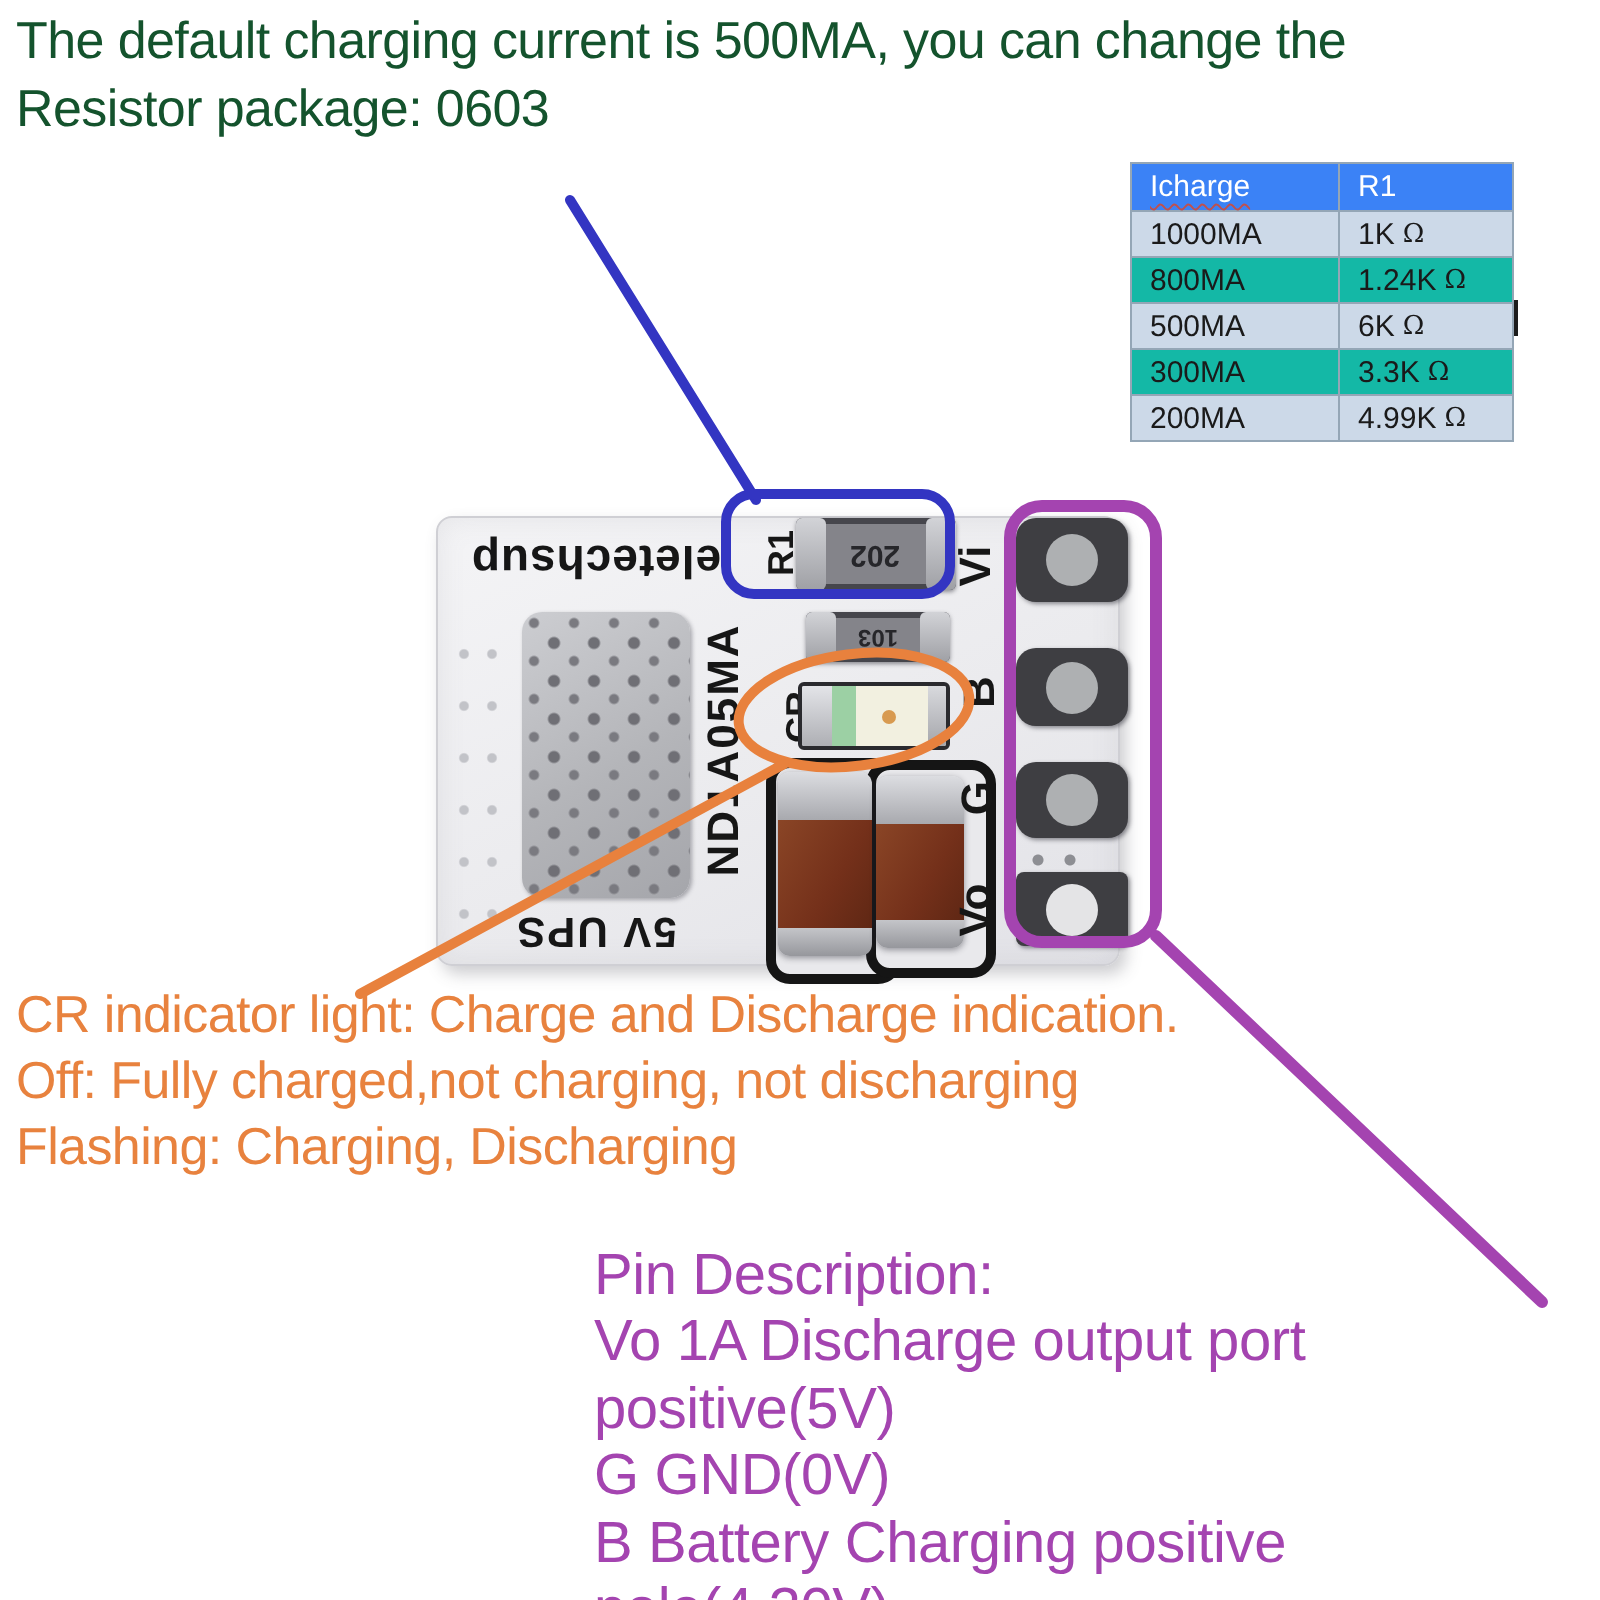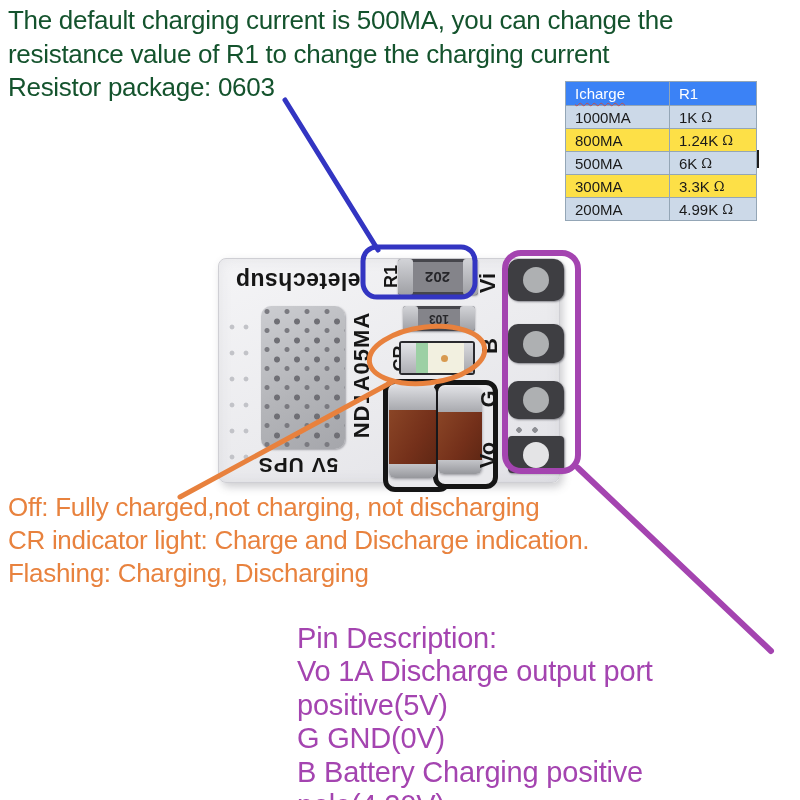--- a/index.html
+++ b/index.html
@@ -13,21 +13,21 @@
            font-size:26px;line-height:33px;color:#e8823e;letter-spacing:-0.3px;}
   .pin-desc{position:absolute;left:297px;top:622px;width:500px;
             font-size:29px;line-height:33.4px;color:#a444b0;letter-spacing:-0.2px;}
 
   
   .rtable{position:absolute;left:565px;top:81px;border-collapse:collapse;
           font-size:15px;color:#1a1a1a;}
   .rtable th,.rtable td{border:1px solid #94a6b6;padding:0 0 0 9px;text-align:left;
                         font-weight:normal;}
   .rtable th{background:#3b82f6;color:#ffffff;height:23px;}
-  .rtable td{height:22px;background:#fde047;}
+  .rtable td{height:22px;background:#14b8a6;}
   .rtable tr.alt td{background:#ccd9e8;}
   .rtable .c1{width:94px;}
   .rtable .c2{width:77px;}
   .sp-wavy{text-decoration:underline wavy #c0504d;text-decoration-thickness:1px;
            text-underline-offset:3px;}
   .ohm{font-family:"DejaVu Serif",serif;font-size:13px;margin-left:4px;
        position:relative;top:-1px;}
   .cursor-bar{position:absolute;left:757px;top:150px;width:2px;height:18px;background:#1c1c1c;}
 
   
@@ -104,21 +104,20 @@
   
   .overlay{position:absolute;left:0;top:0;pointer-events:none;}
 </style>
 </head>
 <body>
 
 <div class="stage">
 
   <div class="top-note">
     <div>The default charging current is 500MA, you can change the</div>
-    <div>resistance value of R1 to change the charging current</div>
     <div>Resistor package: 0603</div>
   </div>
 
   <table class="rtable">
     <thead>
       <tr>
         <th class="c1"><span class="sp-wavy">Icharge</span></th>
         <th class="c2"><span>R1</span></th>
       </tr>
     </thead>
@@ -218,22 +217,22 @@
     <rect x="363" y="247" width="112" height="50" rx="14" fill="none" stroke-width="5" stroke="#3335c2"></rect>
 
     <ellipse cx="427" cy="355" rx="58" ry="28" fill="none" stroke-width="5" transform="rotate(-7 427 355)" stroke="#e8813d"></ellipse>
     <path d="M392,382 L180,497" fill="none" stroke-width="5" stroke-linecap="round" stroke="#e8813d"></path>
 
     <rect x="505" y="253" width="73" height="218" rx="16" fill="none" stroke-width="6" stroke="#a444b0"></rect>
     <path d="M578,468 L771,651" fill="none" stroke-width="6" stroke-linecap="round" stroke="#a444b0"></path>
   </svg>
 
   <div class="cr-note">
+    <div>CR indicator light: Charge and Discharge indication.</div>
     <div>Off: Fully charged,not charging, not discharging</div>
-    <div>CR indicator light: Charge and Discharge indication.</div>
     <div>Flashing: Charging, Discharging</div>
   </div>
 
   <div class="pin-desc">
     <div>Pin Description:</div>
     <div>Vo 1A Discharge output port positive(5V)</div>
     <div>G GND(0V)</div>
     <div>B Battery Charging positive pole(4.20V)</div>
   </div>
 

